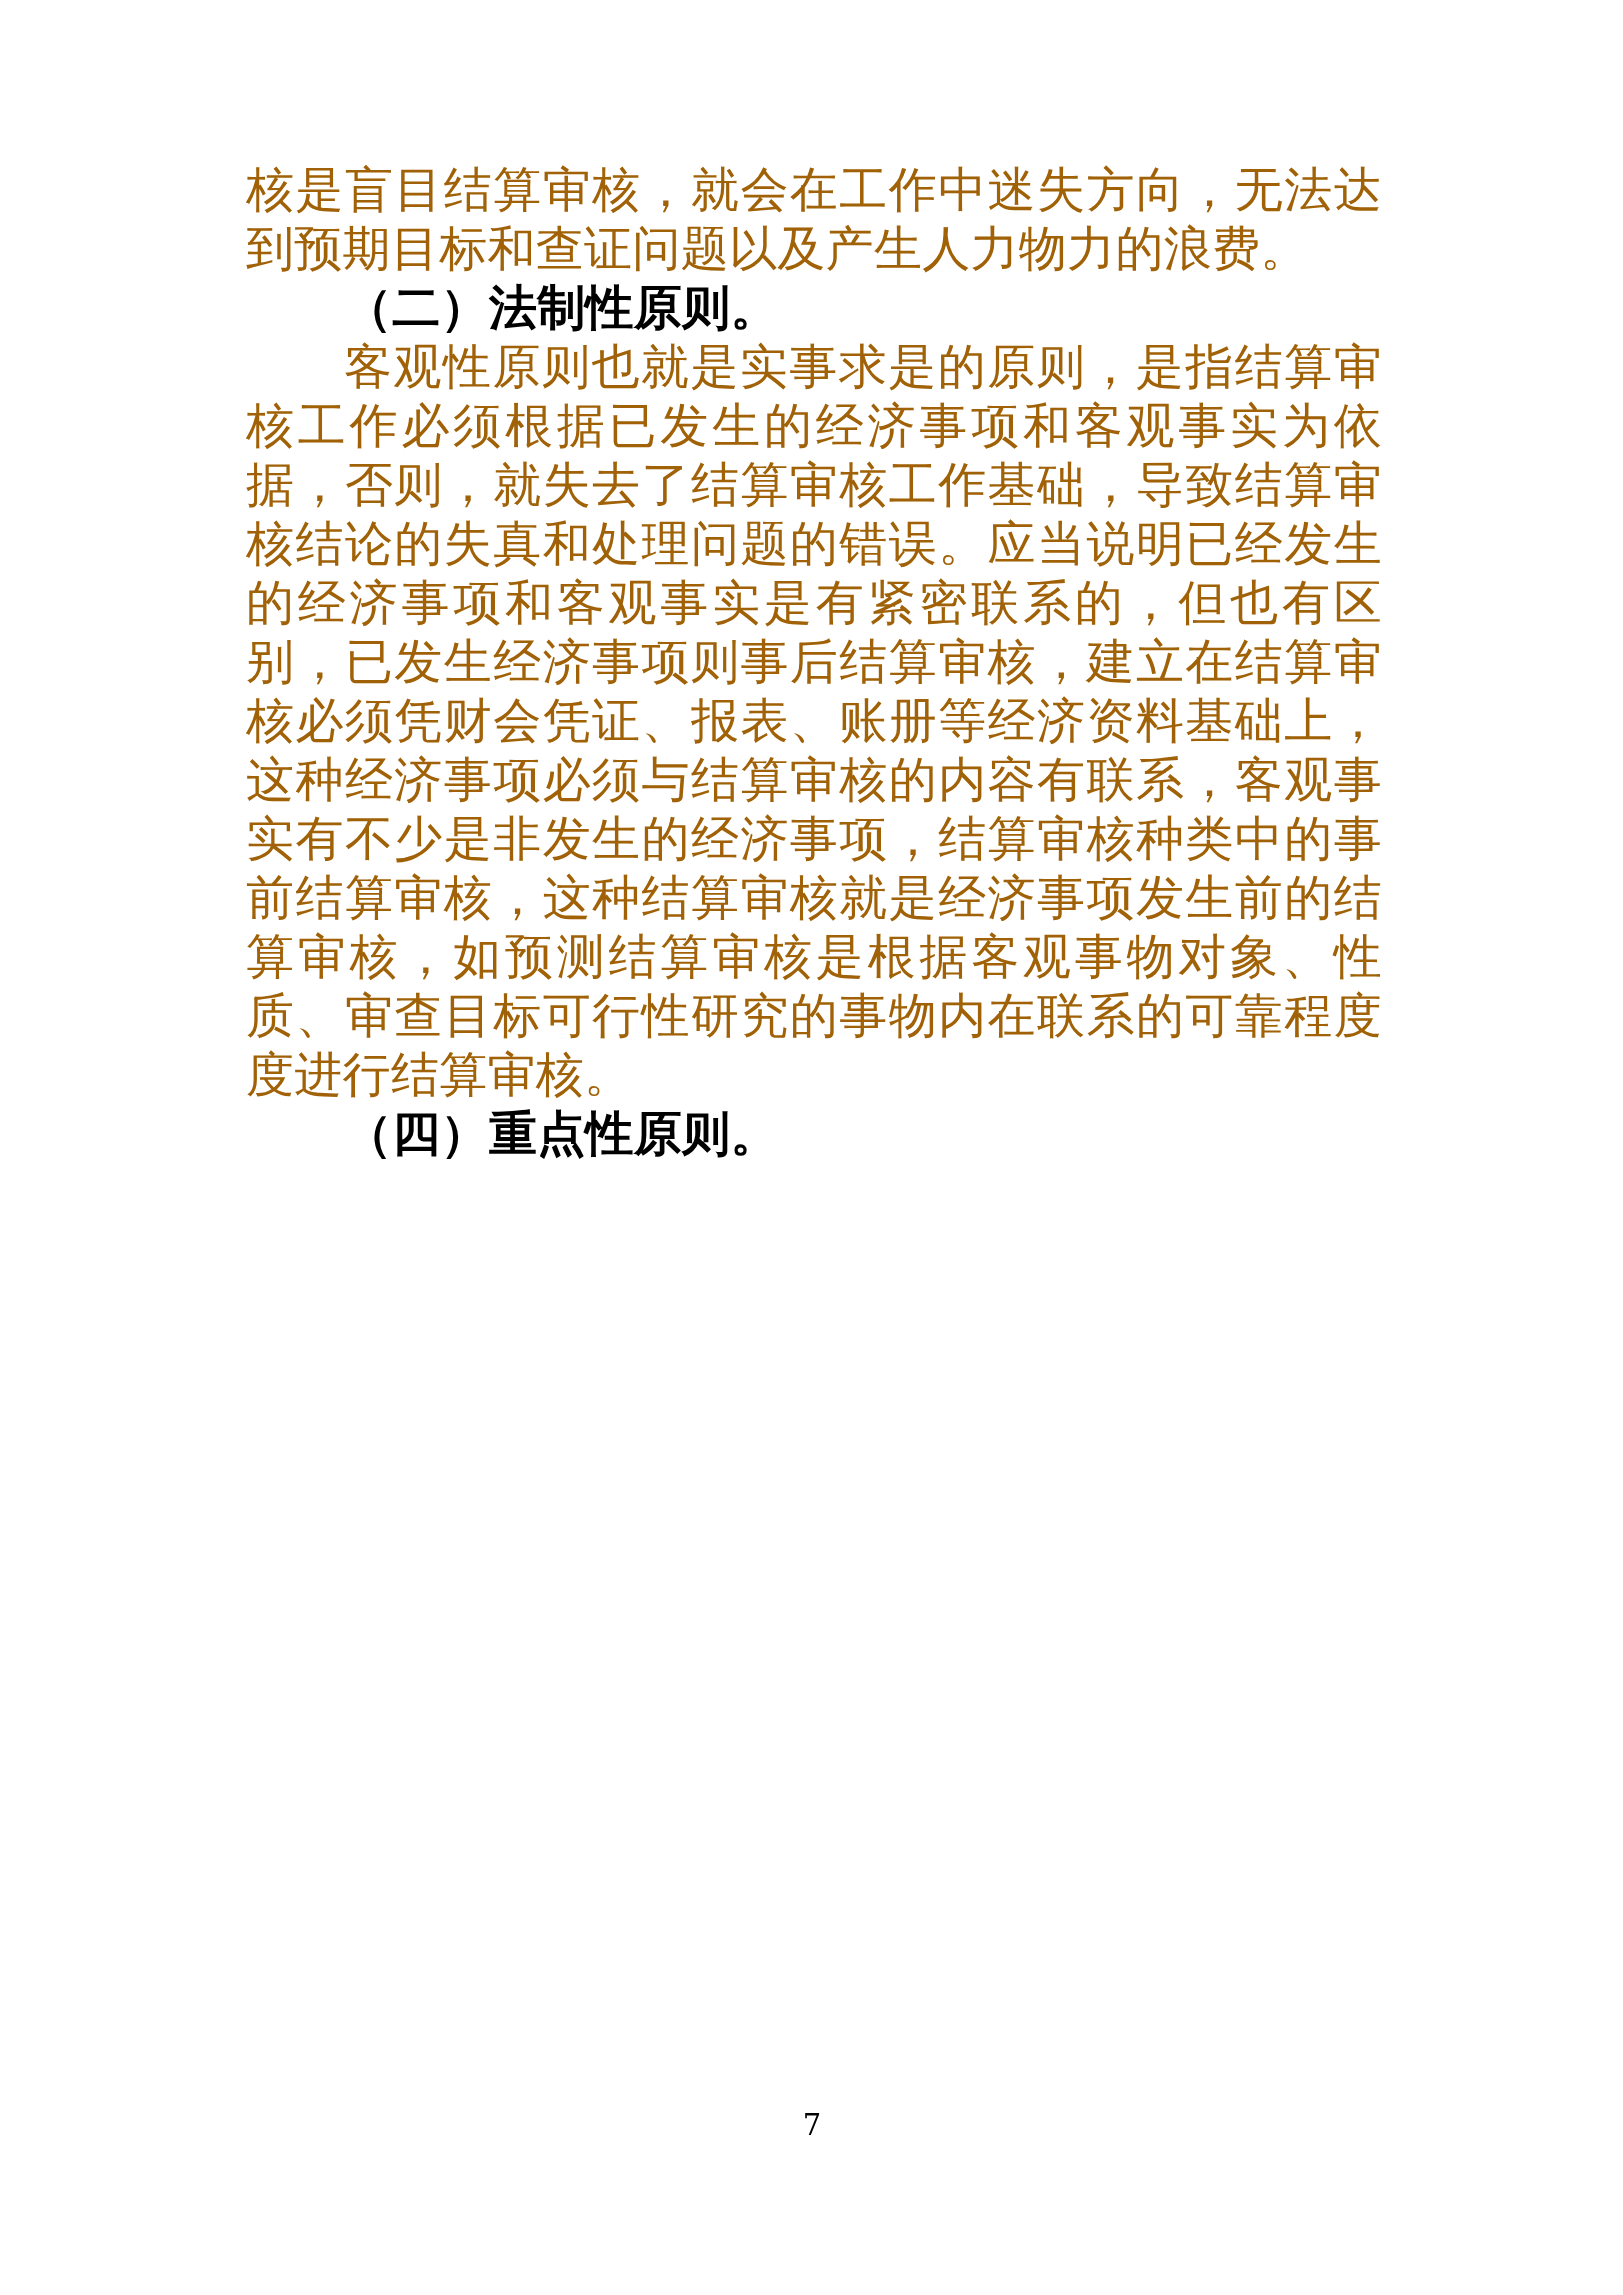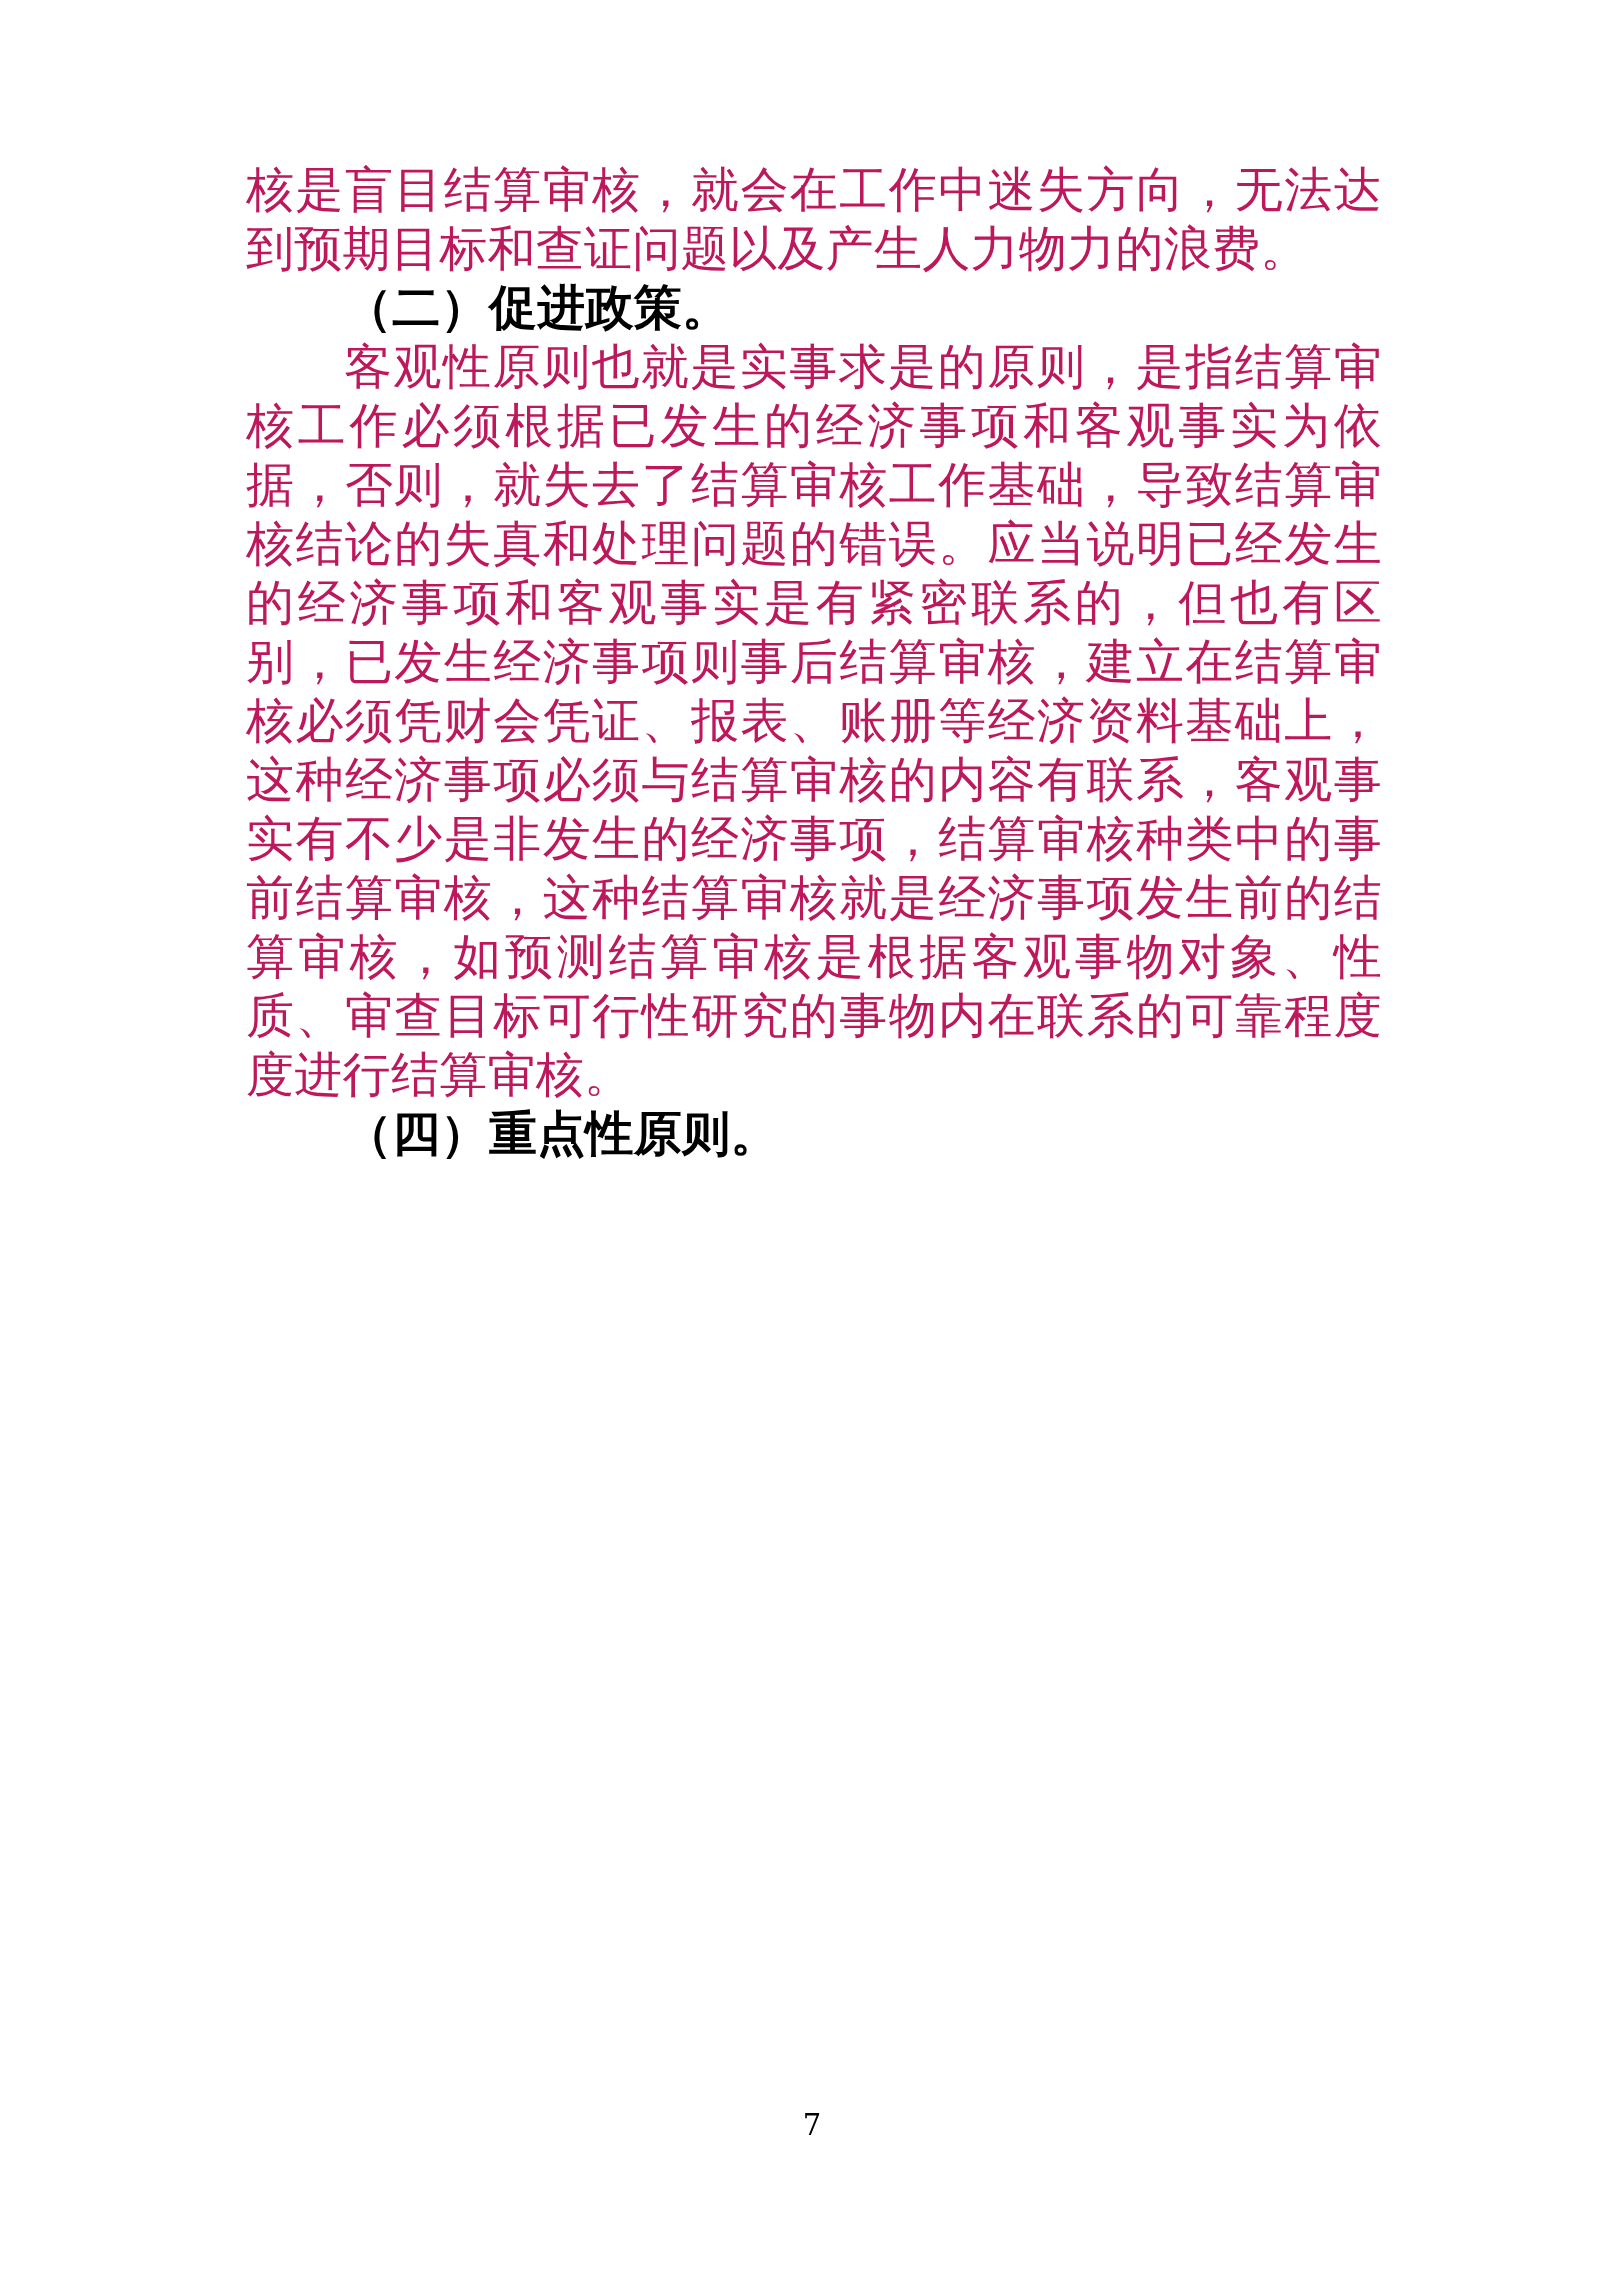--- a/index.html
+++ b/index.html
@@ -21,21 +21,21 @@
   .content {
     position: absolute;
     left: 246px;
     top: 160px;
     width: 1136px;
   }
   .para {
     margin: 0;
     font-size: 48px;
     line-height: 59px;
-    color: #be185d;
+    color: #a16207;
     text-align: justify;
     text-justify: inter-ideograph;
     letter-spacing: 0.3px;
     font-family: "DejaVu Serif", "Liberation Serif", serif;
   }
   .para.indent {
     text-indent: 98px;
   }
   .para.cont {
     text-indent: 0;
@@ -64,21 +64,21 @@
 </style>
 </head>
 <body>
 
 <div class="page">
 
   <div class="content">
 
     <p class="para cont">核是盲目结算审核，就会在工作中迷失方向，无法达到预期目标和查证问题以及产生人力物力的浪费。</p>
 
-    <p class="heading">（二）促进政策。</p>
+    <p class="heading">（二）法制性原则。</p>
 
     <p class="para indent">客观性原则也就是实事求是的原则，是指结算审核工作必须根据已发生的经济事项和客观事实为依据，否则，就失去了结算审核工作基础，导致结算审核结论的失真和处理问题的错误。应当说明已经发生的经济事项和客观事实是有紧密联系的，但也有区别，已发生经济事项则事后结算审核，建立在结算审核必须凭财会凭证、报表、账册等经济资料基础上，这种经济事项必须与结算审核的内容有联系，客观事实有不少是非发生的经济事项，结算审核种类中的事前结算审核，这种结算审核就是经济事项发生前的结算审核，如预测结算审核是根据客观事物对象、性质、审查目标可行性研究的事物内在联系的可靠程度度进行结算审核。</p>
 
 
 
     <p class="heading">（四）重点性原则。</p>
 
 
   </div>
 

